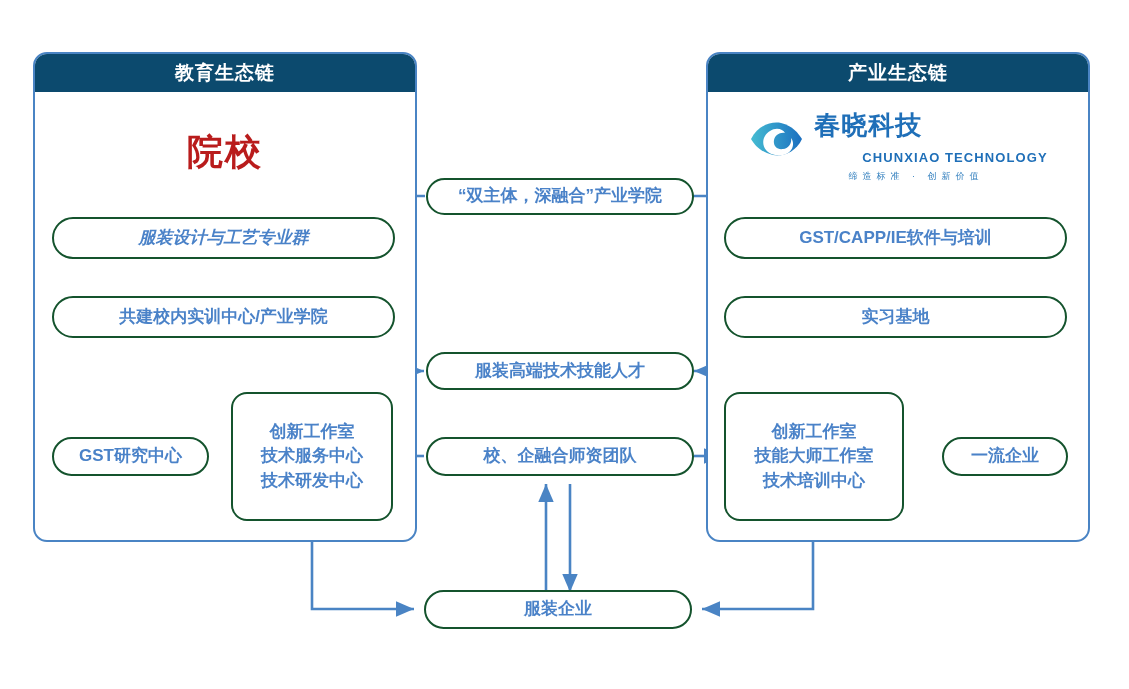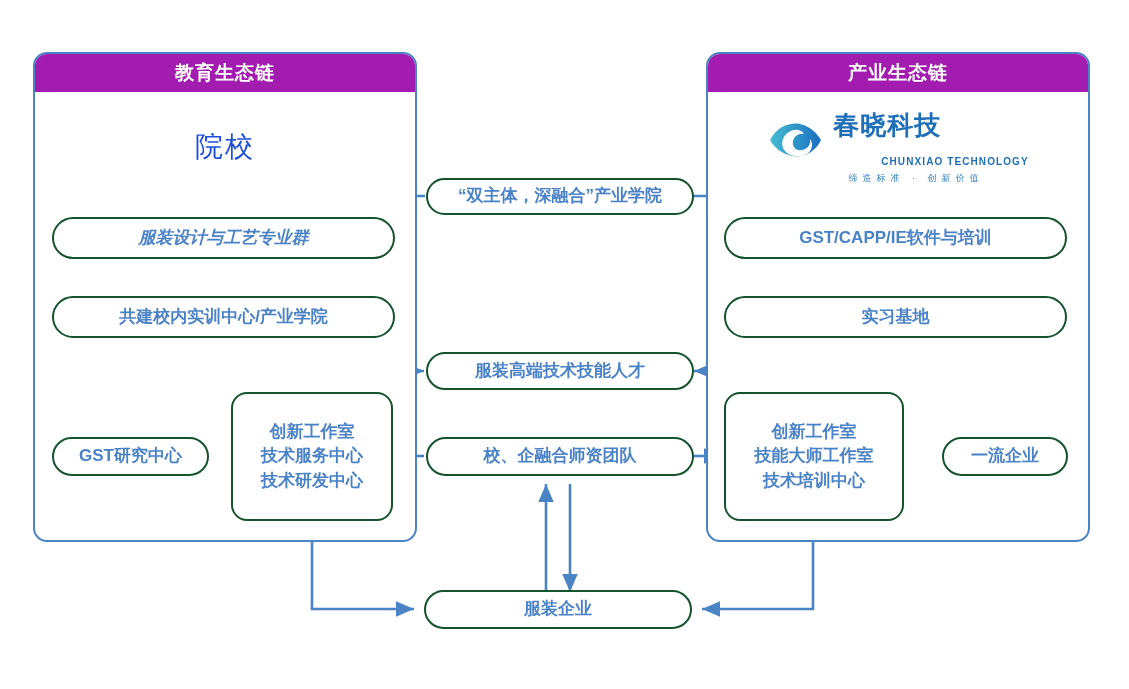--- a/index.html
+++ b/index.html
@@ -2,40 +2,40 @@
 <html><head>
 <meta charset="utf-8">
 <style>
   html,body{margin:0;padding:0;background:#ffffff;}
   body{width:1129px;height:689px;overflow:hidden;
        font-family:"Liberation Sans","DejaVu Sans",sans-serif;}
   #stage{position:relative;width:1129px;height:689px;background:#fff;}
   svg.layer{position:absolute;left:0;top:0;width:1129px;height:689px;}
 
   .panel{position:absolute;border:2px solid #4a84c4;border-radius:14px;background:#fff;box-sizing:border-box;}
-  .panel-head{position:absolute;left:0;top:0;right:0;height:38px;background:#a21caf;
+  .panel-head{position:absolute;left:0;top:0;right:0;height:38px;background:#0c4a6e;
               border-radius:12px 12px 0 0;color:#fff;font-weight:bold;font-size:19px;
               display:flex;align-items:center;justify-content:center;letter-spacing:1px;}
 
   .node{position:absolute;box-sizing:border-box;border:2px solid #14532d;background:#fff;
         color:#4a82c8;display:flex;align-items:center;justify-content:center;
         text-align:center;font-size:17px;font-weight:bold;line-height:1.45;}
   .pill{border-radius:999px;}
   .rrect{border-radius:16px;}
   .node.multi{flex-direction:column;font-weight:bold;}
   .node .ln{display:block;}
 
-  .bigtitle{position:absolute;color:#1d4ed8;font-size:28px;font-weight:normal;
+  .bigtitle{position:absolute;color:#b91c1c;font-size:36px;font-weight:bold;
             letter-spacing:2px;text-align:center;}
 
   .logo{position:absolute;display:flex;flex-direction:column;align-items:center;}
   .logo-row{display:flex;align-items:center;gap:8px;}
   .logo-txt{display:flex;flex-direction:column;align-items:flex-start;}
   .logo-cn{font-size:26px;font-weight:bold;color:#1f6fb8;letter-spacing:1px;line-height:1;}
-  .logo-en{font-size:10px;font-weight:bold;color:#1f6fb8;letter-spacing:1.1px;margin-top:18px;padding-left:48px;}
+  .logo-en{font-size:13px;font-weight:bold;color:#1f6fb8;letter-spacing:1.1px;margin-top:12px;padding-left:48px;}
   .logo-slogan{font-size:9px;color:#2f7dbd;letter-spacing:5px;margin-top:5px;margin-left:36px;}
 </style>
 </head>
 <body>
 
 <div id="stage">
 
   <svg class="layer">
     <defs>
       <marker id="ar" markerWidth="8" markerHeight="8" refX="7" refY="3" orient="auto" markerUnits="strokeWidth">

